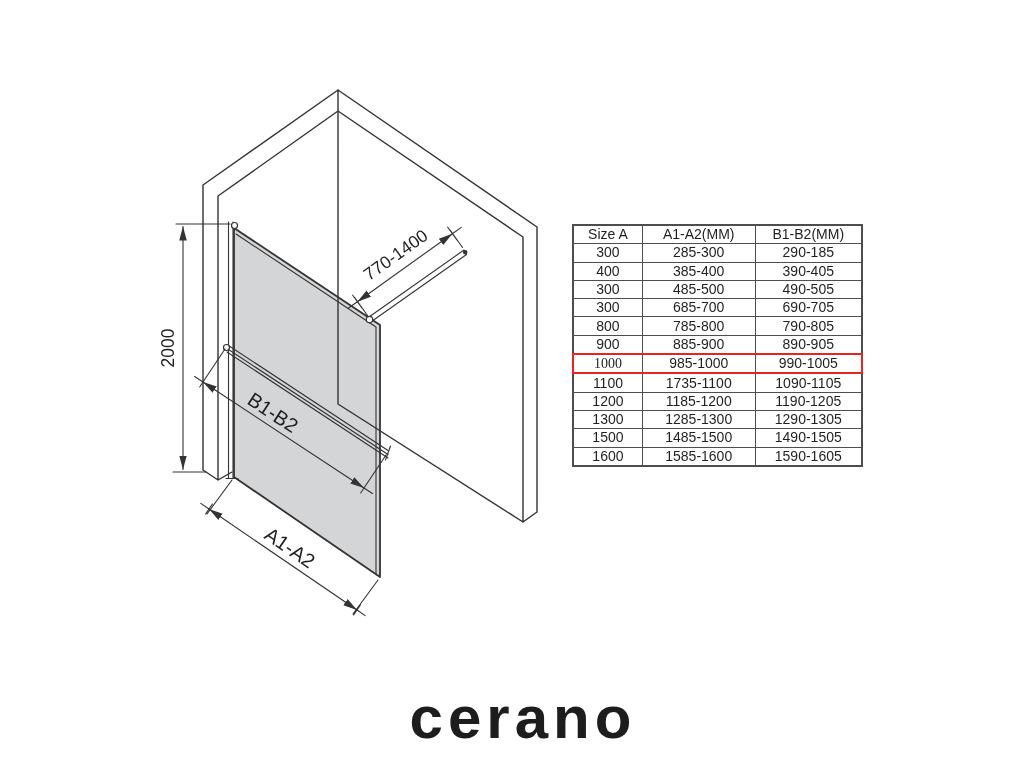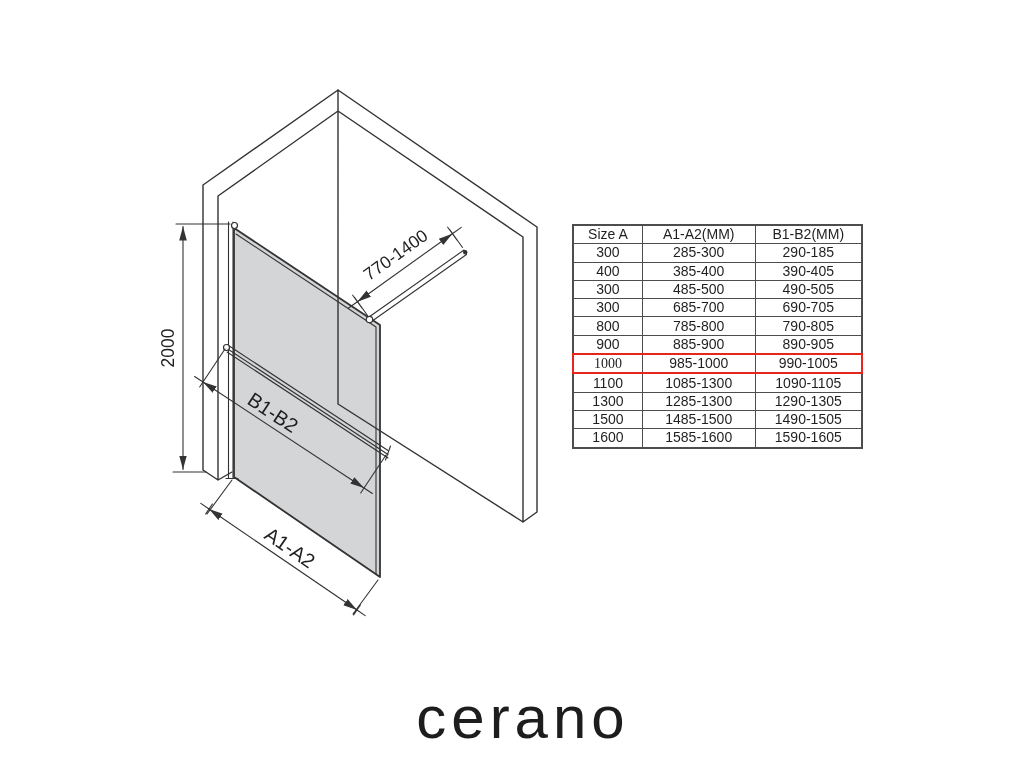--- a/index.html
+++ b/index.html
@@ -33,21 +33,21 @@
   }
   table.size-table col.c1 { width:24%; }
   table.size-table col.c2 { width:39%; }
   table.size-table col.c3 { width:37%; }
   tr.highlight td { border-top:2.5px solid var(--highlight-red,#e8251c); border-bottom:2.5px solid var(--highlight-red,#e8251c); }
   tr.highlight td:first-child { border-left:2.5px solid var(--highlight-red,#e8251c);font-family:Liberation Serif, serif; }
   tr.highlight td:last-child  { border-right:2.5px solid var(--highlight-red,#e8251c);text-align:center; }
   
   .brand-logo {
     position:absolute; left:523px; top:686px; transform:translateX(-50%);
-    font-size:60px; line-height:64px; font-weight:400; letter-spacing:5px;
+    font-size:60px; line-height:64px; font-weight:700; letter-spacing:5px;
     color:#1d1d1d; white-space:nowrap;
   }
 </style>
 </head>
 <body>
 
 <div class="canvas">
 
   <svg id="diagram" viewBox="0 0 1024 768">
     <defs>
@@ -174,22 +174,27 @@
             <td>885-900</td>
             <td>890-905</td>
           </tr>
           <tr class="highlight">
             <td>1000</td>
             <td>985-1000</td>
             <td>990-1005</td>
           </tr>
           <tr>
             <td>1100</td>
-            <td>1085-1300</td>
+            <td>1735-1100</td>
             <td>1090-1105</td>
+          </tr>
+          <tr>
+            <td>1200</td>
+            <td>1185-1200</td>
+            <td>1190-1205</td>
           </tr>
           <tr>
             <td>1300</td>
             <td>1285-1300</td>
             <td>1290-1305</td>
           </tr>
           <tr>
             <td>1500</td>
             <td>1485-1500</td>
             <td>1490-1505</td>

